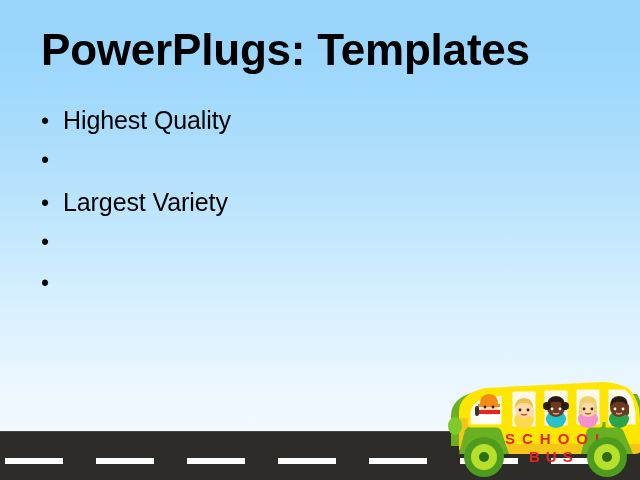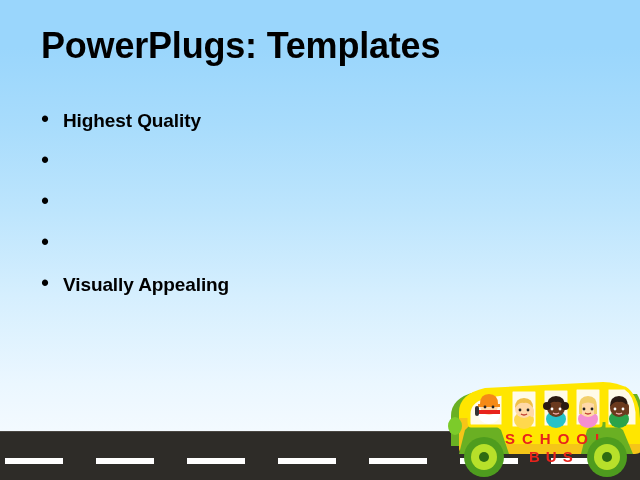--- a/index.html
+++ b/index.html
@@ -22,21 +22,21 @@
         #ebf7ff 80%,
         #f6fbff 93%,
         #f8fcff 100%);
   }
 
   
   #title {
     position: absolute;
     left: 41px;
     top: 26px;
-    font-size: 36px;
+    font-size: 44px;
     font-weight: bold;
     color: #000000;
     letter-spacing: -0.2px;
     white-space: nowrap;
     line-height: 1.1;
   }
 
   
   #bullets {
     position: absolute;
@@ -52,26 +52,25 @@
   .bullet-dot {
     width: 22px;
     font-size: 23px;
     color: #000000;
     line-height: 1;
     flex: 0 0 22px;
     text-align: left;
     padding-left: 3px;
   }
   .bullet-text {
-    font-size: 19px;
+    font-size: 25px;
     color: #000000;
     line-height: 1;
     white-space: nowrap;
     letter-spacing: -0.1px;
-    font-weight: bold;
   }
 
   
   #road {
     position: absolute;
     left: 0;
     top: 431px;
     width: 640px;
     height: 49px;
     background: #2e2c28;
@@ -107,29 +106,29 @@
       <span class="bullet-dot">•</span>
       <span class="bullet-text">Highest Quality</span>
     </div>
 
     <div class="bullet-row">
       <span class="bullet-dot">•</span>
     </div>
 
     <div class="bullet-row">
       <span class="bullet-dot">•</span>
-    </div>
-
-    <div class="bullet-row">
-      <span class="bullet-dot">•</span>
-    </div>
-
-    <div class="bullet-row">
-      <span class="bullet-dot">•</span>
-      <span class="bullet-text">Visually Appealing</span>
+      <span class="bullet-text">Largest Variety</span>
+    </div>
+
+    <div class="bullet-row">
+      <span class="bullet-dot">•</span>
+    </div>
+
+    <div class="bullet-row">
+      <span class="bullet-dot">•</span>
     </div>
 
   </div>
 
   <div id="road" style="background: rgb(46, 44, 40);">
 
   <div class="road-dash" style="left: 5px; width: 58px; background: rgb(255, 255, 255);"></div>
       <div class="road-dash" style="left: 96px; width: 58px; background: rgb(255, 255, 255);"></div>
       <div class="road-dash" style="left: 187px; width: 58px; background: rgb(255, 255, 255);"></div>
       <div class="road-dash" style="left: 278px; width: 58px; background: rgb(255, 255, 255);"></div>

